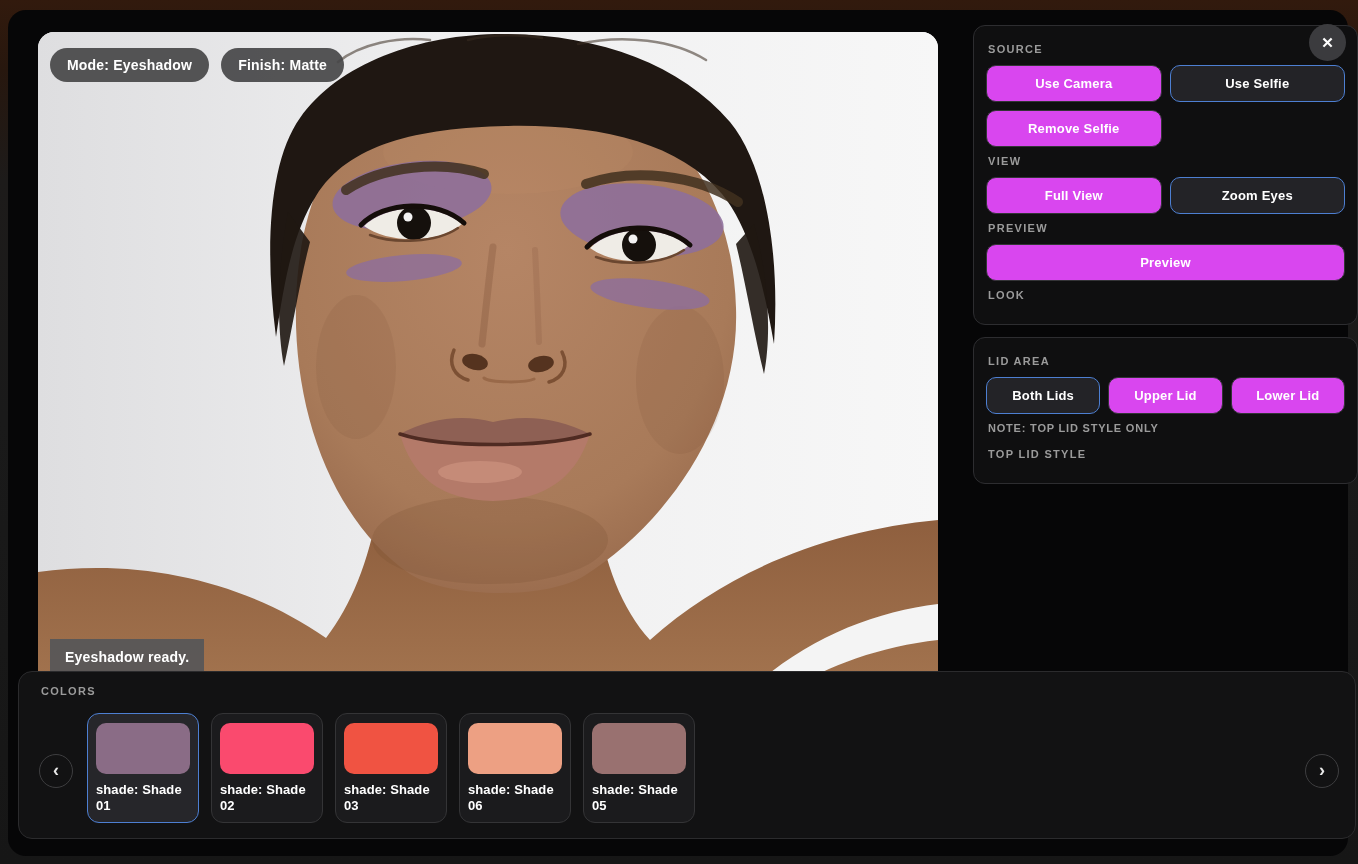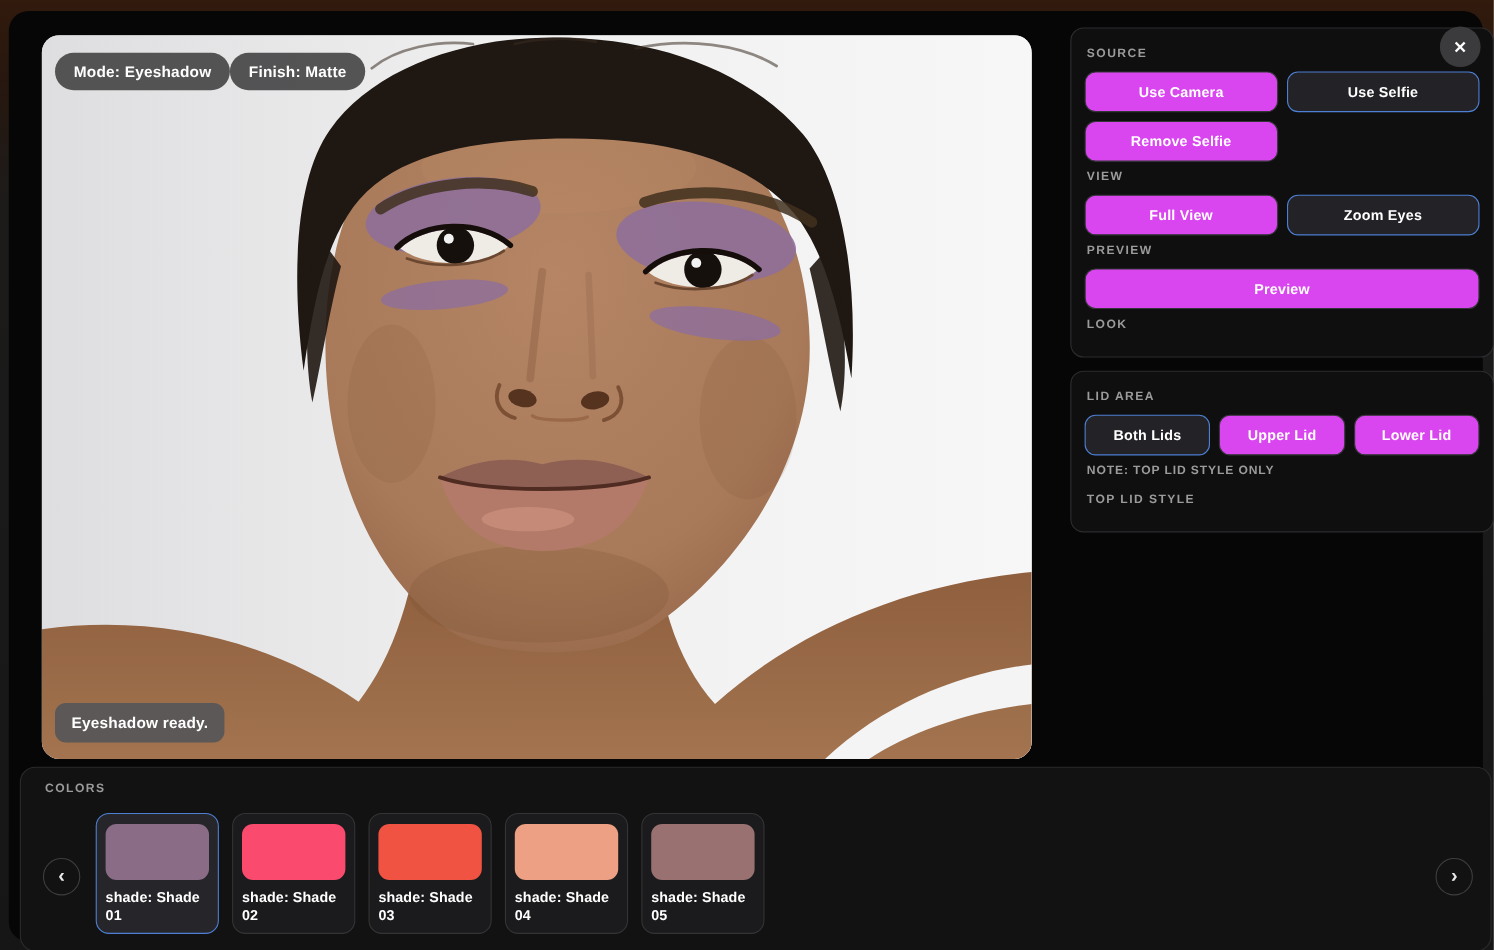--- a/index.html
+++ b/index.html
@@ -15,29 +15,29 @@
     position:absolute; left:8px; top:10px; width:1340px; height:846px;
     background:#060607; border-radius:18px;
   }
 
   
   .photo {
     position:absolute; left:30px; top:22px; width:900px; height:658px;
     border-radius:16px; overflow:hidden; background:#ececee;
   }
   .photo svg { display:block; width:100%; height:100%; }
-  .badge-row { position:absolute; left:12px; top:16px; display:flex; }
+  .badge-row { position:absolute; left:12px; top:16px; display:flex; gap:12px; }
   .pill-badge {
     background:rgba(70,70,72,0.92); color:#fff; font-size:14px; font-weight:600;
     padding:9px 17px; border-radius:20px; letter-spacing:.2px; white-space:nowrap;
   }
   .status-badge {
     position:absolute; left:12px; bottom:15px;
     background:rgba(86,86,88,0.92); color:#fff; font-size:14px; font-weight:600;
-    padding:10px 15px; border-radius:10px; letter-spacing:.2px;
+    padding:10px 15px; border-radius:0; letter-spacing:.2px;
   }
 
   
   .sidebar { position:absolute; left:965px; top:15px; width:385px; }
   .panel {
     background:#0f0f10; border:1px solid #2d2d30; border-radius:12px;
     padding:9px 12px 13px; margin-bottom:12px;
   }
   .section-label {
     color:#9b9b9b; font-size:11px; font-weight:700; letter-spacing:1.3px;
@@ -58,21 +58,21 @@
   
   .close-btn {
     position:absolute; left:1301px; top:14px; width:37px; height:37px; border-radius:50%;
     background:#3b3b3e; border:none; color:#fff; font-size:15px; font-weight:700;
     display:flex; align-items:center; justify-content:center; cursor:pointer; z-index:5;
     font-family:"Liberation Sans", sans-serif;
   }
 
   
   .colors-panel {
-    position:absolute; left:10px; top:687px; width:1338px; height:168px;
+    position:absolute; left:10px; top:661px; width:1338px; height:168px;
     background:#121213; border:1px solid #2b2b2d; border-radius:14px;
   }
   .colors-label {
     position:absolute; left:22px; top:13px;
     color:#9b9b9b; font-size:11px; font-weight:700; letter-spacing:1.3px;
   }
   .carousel { position:absolute; left:68px; top:41px; display:flex; gap:12px; }
   .shade-card {
     width:112px; height:110px; background:#1b1b1d; border:1px solid #343436;
     border-radius:12px; padding:9px 8px 8px; cursor:pointer;
@@ -232,21 +232,21 @@
     <div class="shade-label">shade: Shade 02</div>
   </div>
 
   <div class="shade-card">
     <div class="shade-swatch" style="background-color: rgb(240, 83, 66);"></div>
     <div class="shade-label">shade: Shade 03</div>
   </div>
 
   <div class="shade-card">
     <div class="shade-swatch" style="background-color: rgb(237, 160, 131);"></div>
-    <div class="shade-label">shade: Shade 04</div>
+    <div class="shade-label">shade: Shade 06</div>
   </div>
 
   <div class="shade-card">
     <div class="shade-swatch" style="background-color: rgb(153, 113, 112);"></div>
     <div class="shade-label">shade: Shade 05</div>
   </div>
 </div>
       <button class="nav-btn nav-next">
         <span>›</span>
       </button>

